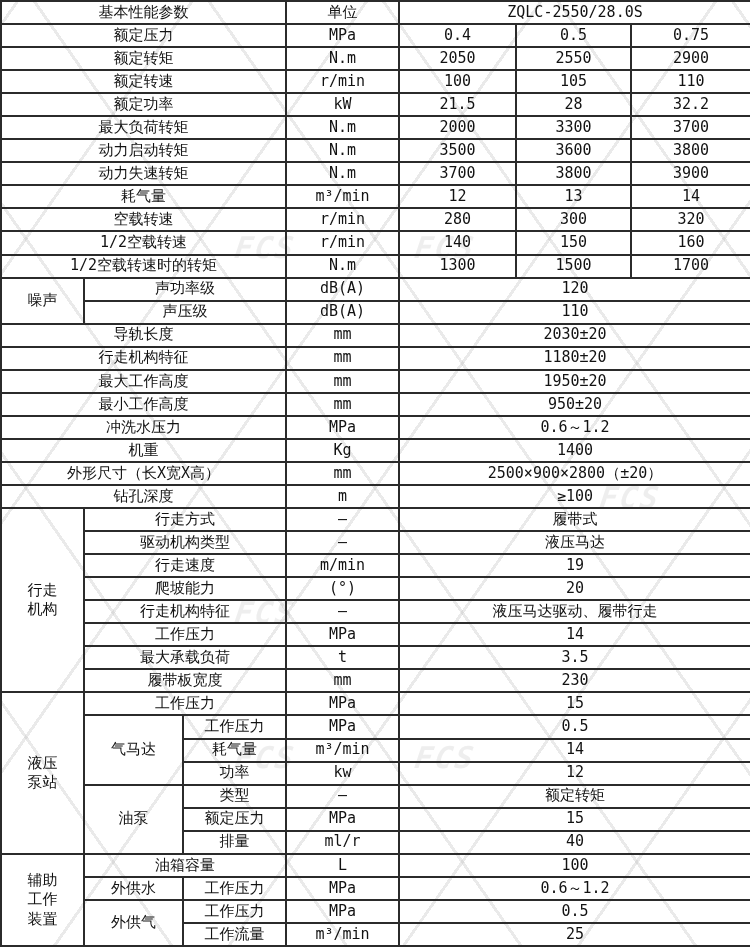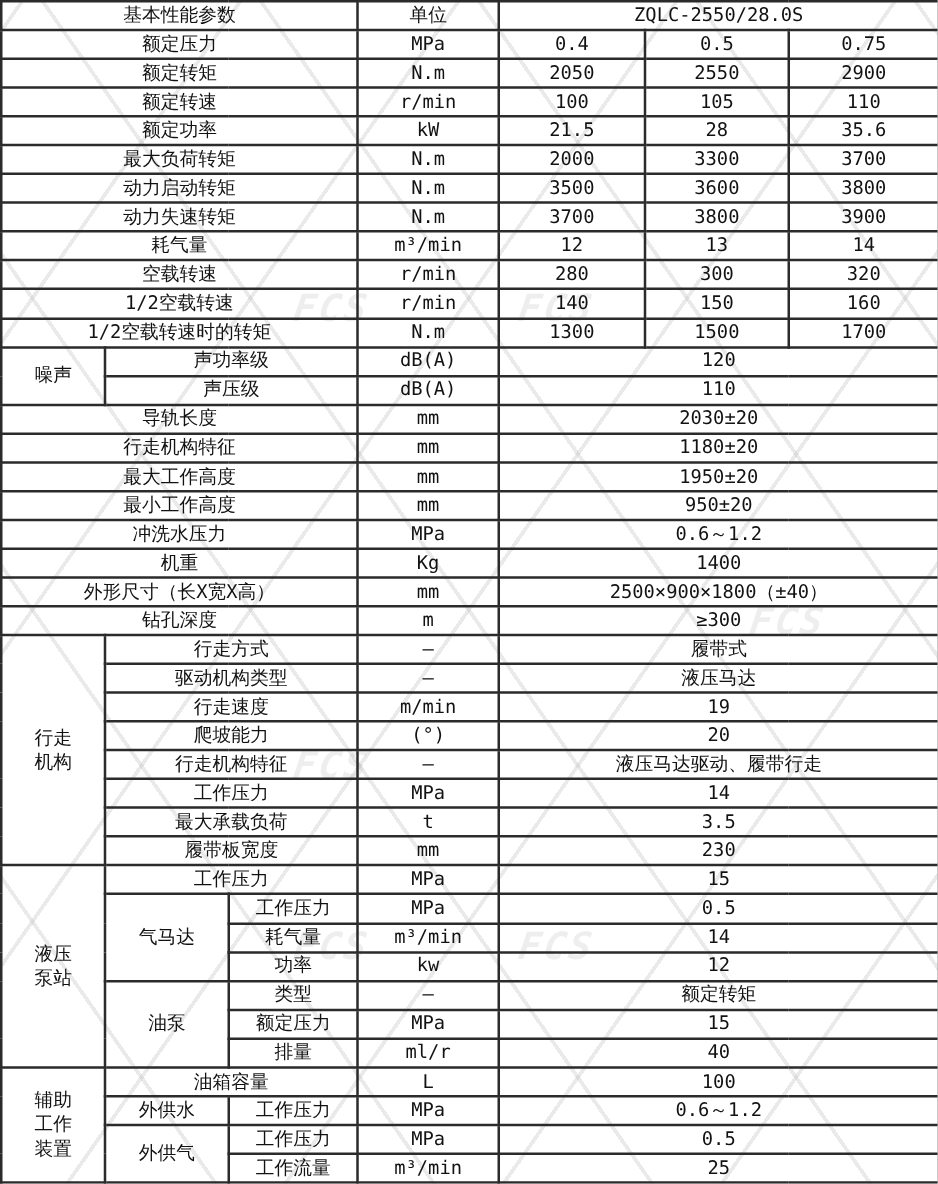--- a/index.html
+++ b/index.html
@@ -87,21 +87,21 @@
           <td>r/min</td>
           <td>100</td>
           <td>105</td>
           <td>110</td>
         </tr>
         <tr>
           <td colspan="3">额定功率</td>
           <td>kW</td>
           <td>21.5</td>
           <td>28</td>
-          <td>35.6</td>
+          <td>32.2</td>
         </tr>
         <tr>
           <td colspan="3">最大负荷转矩</td>
           <td>N.m</td>
           <td>2000</td>
           <td>3300</td>
           <td>3700</td>
         </tr>
         <tr>
           <td colspan="3">动力启动转矩</td>
@@ -182,26 +182,26 @@
           <td colspan="3">0.6～1.2</td>
         </tr>
         <tr>
           <td colspan="3">机重</td>
           <td>Kg</td>
           <td colspan="3">1400</td>
         </tr>
         <tr>
           <td colspan="3">外形尺寸（长X宽X高）</td>
           <td>mm</td>
-          <td colspan="3">2500×900×1800（±40）</td>
+          <td colspan="3">2500×900×2800（±20）</td>
         </tr>
         <tr>
           <td colspan="3">钻孔深度</td>
           <td>m</td>
-          <td colspan="3">≥300</td>
+          <td colspan="3">≥100</td>
         </tr>
         <tr>
           <td rowspan="8">行走
 机构</td>
           <td colspan="2">行走方式</td>
           <td>—</td>
           <td colspan="3">履带式</td>
         </tr>
         <tr>
           <td colspan="2">驱动机构类型</td>

